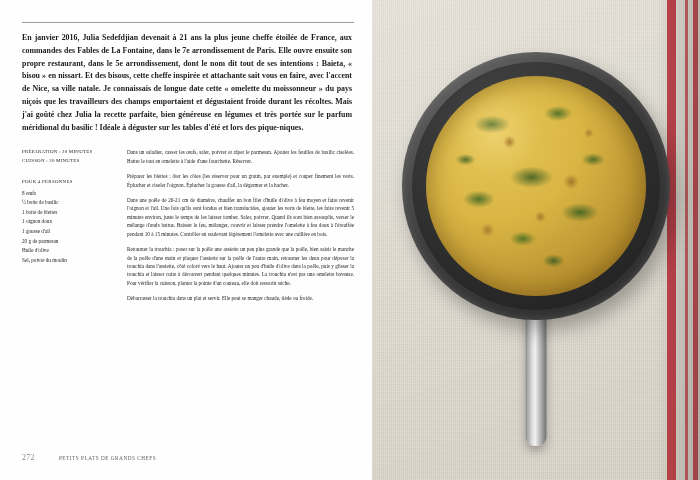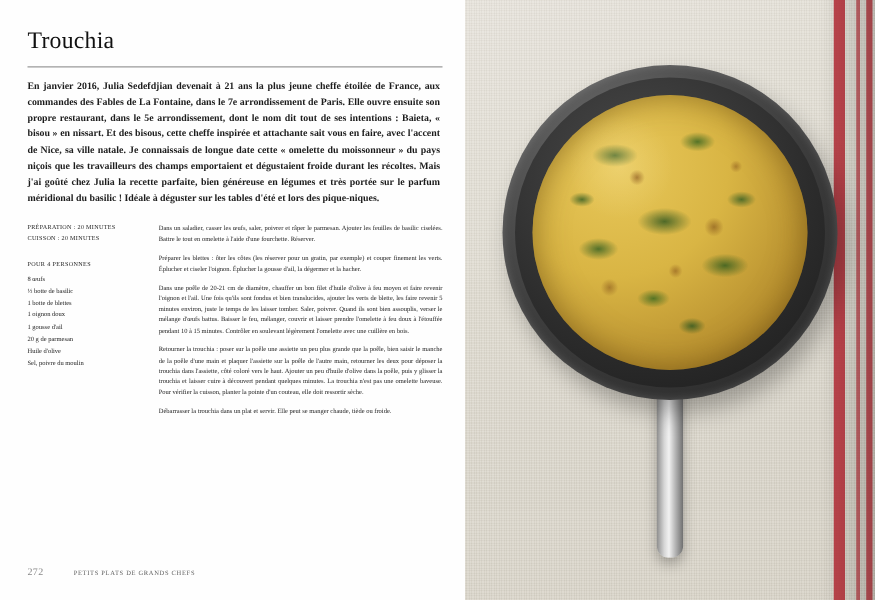--- a/index.html
+++ b/index.html
@@ -249,21 +249,20 @@
     background: linear-gradient(90deg, #6a6a6a 0%, #bdbdbd 40%, #8d8d8d 100%);
   }
 </style>
 </head>
 <body>
 
 <div class="page">
 
   <div class="left-page">
 
-    <h1 class="recipe-title">Trouchia</h1>
     <hr class="title-rule">
 
     <p class="intro">En janvier 2016, Julia Sedefdjian devenait à 21 ans la plus jeune cheffe étoilée de France, aux commandes des Fables de La Fontaine, dans le 7e arrondissement de Paris. Elle ouvre ensuite son propre restaurant, dans le 5e arrondissement, dont le nom dit tout de ses intentions : Baieta, « bisou » en nissart. Et des bisous, cette cheffe inspirée et attachante sait vous en faire, avec l'accent de Nice, sa ville natale. Je connaissais de longue date cette « omelette du moissonneur » du pays niçois que les travailleurs des champs emportaient et dégustaient froide durant les récoltes. Mais j'ai goûté chez Julia la recette parfaite, bien généreuse en légumes et très portée sur le parfum méridional du basilic ! Idéale à déguster sur les tables d'été et lors des pique-niques.</p>
 
     <div class="cols">
 
       <div class="col-left">
         <div class="timing">
           <div>PRÉPARATION : 20 MINUTES</div>
           <div>CUISSON : 20 MINUTES</div>

